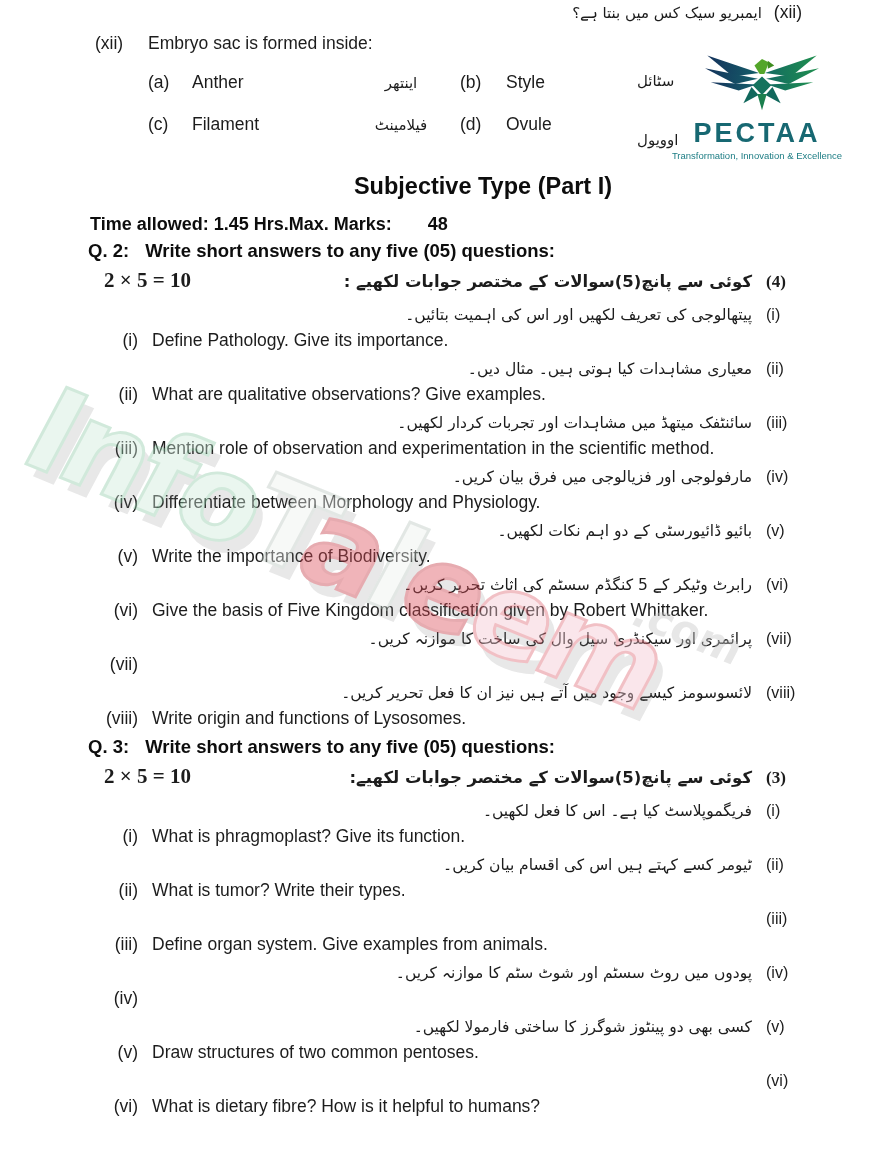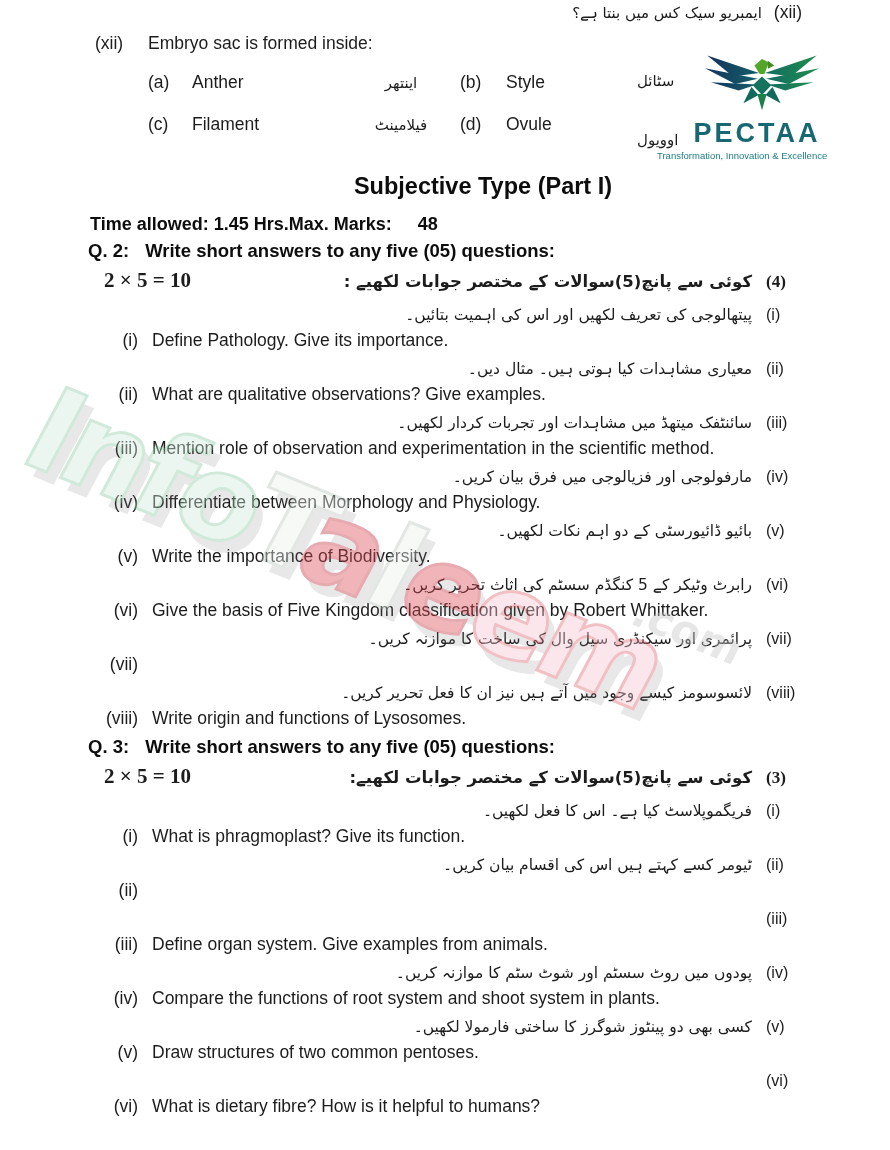--- a/index.html
+++ b/index.html
@@ -22,29 +22,29 @@
   .urdu-stem .u{font-size:15px;}
   .urdu-stem .num{font-size:17.5px;margin-left:12px;}
 
   
   .logo-block{position:absolute;top:46px;right:45px;width:218px;height:122px;}
   .logo-urdu-style{position:absolute;left:10px;top:26px;font-size:15px;}
   .logo-urdu-ovule{position:absolute;left:10px;top:53px;font-size:15px;margin-top:32px;}
   .eagle{position:absolute;right:2px;top:6px;width:162px;height:64px;}
   .wordmark{position:absolute;right:8px;top:72px;width:160px;text-align:center;
     font-size:27px;font-weight:700;letter-spacing:3px;color:#176872;}
-  .tagline{position:absolute;right:-12px;top:104px;width:200px;
+  .tagline{position:absolute;right:-12px;top:104px;width:200px;text-align:center;
     font-size:9.5px;color:#1d7d84;}
 
   
   .sec-title{position:absolute;left:0;top:173px;width:100%;text-align:center;
     font-size:23.5px;font-weight:700;color:#0d0d0d;padding-left:38px;}
   .meta-row{position:absolute;left:90px;right:78px;top:214px;display:flex;
     justify-content:flex-start;font-size:18px;font-weight:700;color:#0d0d0d;}
-  .meta-right{display:flex;gap:26px;}
+  .meta-right{display:flex;gap:36px;}
 
   
   .flow{position:absolute;left:88px;right:78px;top:238px;}
   .q-header{font-size:18.5px;font-weight:700;color:#0d0d0d;line-height:26px;}
   .q-header .q-label{margin-right:16px;}
   .formula-row{display:flex;align-items:baseline;line-height:32px;margin-bottom:4px;}
   .formula{font-family:"Liberation Serif",serif;font-weight:700;font-size:21px;margin-left:16px;}
   .formula-row .spacer{flex:1;}
   .formula-row .u-head{font-size:16.5px;font-weight:700;}
   .marks{font-family:"Liberation Serif",serif;font-weight:700;font-size:17px;
@@ -253,39 +253,39 @@
         <span>What is phragmoplast? Give its function.</span>
       </div>
   </div>
   <div class="item">
     <div class="urdu-line">
         <span class="urdu">ٹیومر کسے کہتے ہیں اس کی اقسام بیان کریں۔</span>
         <span class="u-num">(ii)</span>
       </div>
     <div class="en-line">
         <span class="e-num">(ii)</span>
+        <span>What is tumor? Write their types.</span>
       </div>
   </div>
   <div class="item">
     <div class="urdu-line">
         <span class="u-num">(iii)</span>
       </div>
     <div class="en-line">
         <span class="e-num">(iii)</span>
         <span>Define organ system. Give examples from animals.</span>
       </div>
   </div>
   <div class="item">
     <div class="urdu-line">
         <span class="urdu">پودوں میں روٹ سسٹم اور شوٹ سٹم کا موازنہ کریں۔</span>
         <span class="u-num">(iv)</span>
       </div>
     <div class="en-line">
         <span class="e-num">(iv)</span>
-        <span>Compare the functions of root system and shoot system in plants.</span>
       </div>
   </div>
   <div class="item">
     <div class="urdu-line">
         <span class="urdu">کسی بھی دو پینٹوز شوگرز کا ساختی فارمولا لکھیں۔</span>
         <span class="u-num">(v)</span>
       </div>
     <div class="en-line">
         <span class="e-num">(v)</span>
         <span>Draw structures of two common pentoses.</span>

